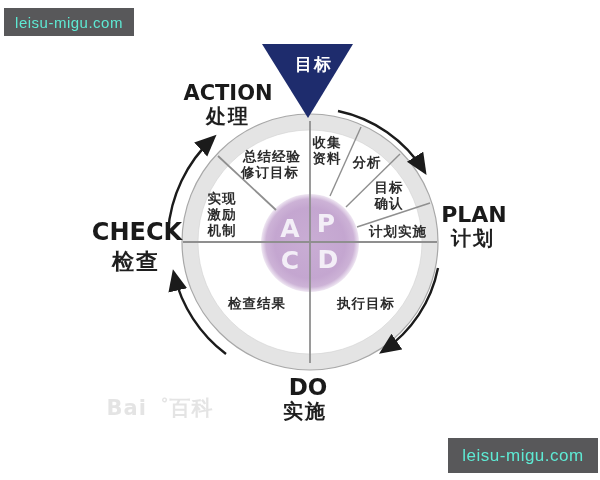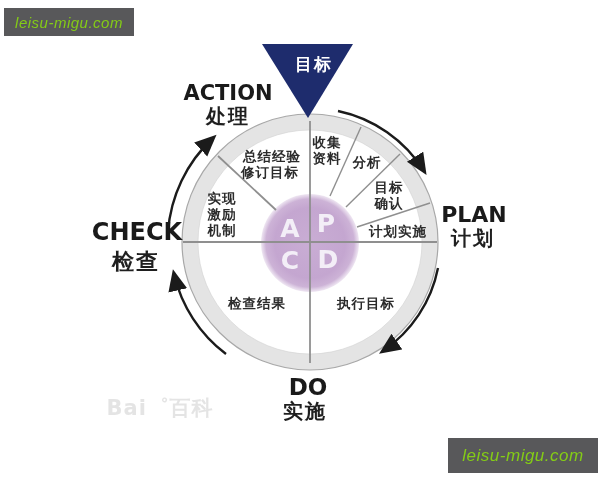--- a/index.html
+++ b/index.html
@@ -6,25 +6,24 @@
   #stage{
     position:relative;
     width:600px;height:480px;
     background:#fff;
     overflow:hidden;
     font-family:"DejaVu Sans","Liberation Sans",sans-serif;
   }
   .banner{
     position:absolute;
     background:#58585a;
-    color:#84cc16;
+    color:#5eead4;
     display:flex;align-items:center;justify-content:center;
     font-family:"Liberation Sans",sans-serif;
     letter-spacing:0.5px;
-    font-style:italic;
   }
   #banner-top{left:4px;top:8px;width:130px;height:28px;font-size:15px;}
   #banner-bottom{left:448px;top:438px;width:150px;height:35px;font-size:17px;}
   svg{position:absolute;left:0;top:0;}
   text{font-family:"DejaVu Sans","Liberation Sans",sans-serif;}
   .seg-label{font-size:13.5px;font-weight:bold;fill:#2b2b2b;letter-spacing:1px;}
   .phase-en{font-weight:bold;fill:#1a1a1a;}
   .phase-zh{font-weight:bold;fill:#1f1f1f;letter-spacing:2px;}
   .center-letter{font-size:25px;font-weight:bold;fill:#f3eef7;}
   .goal-text{font-size:17px;font-weight:bold;fill:#ffffff;letter-spacing:2px;}

